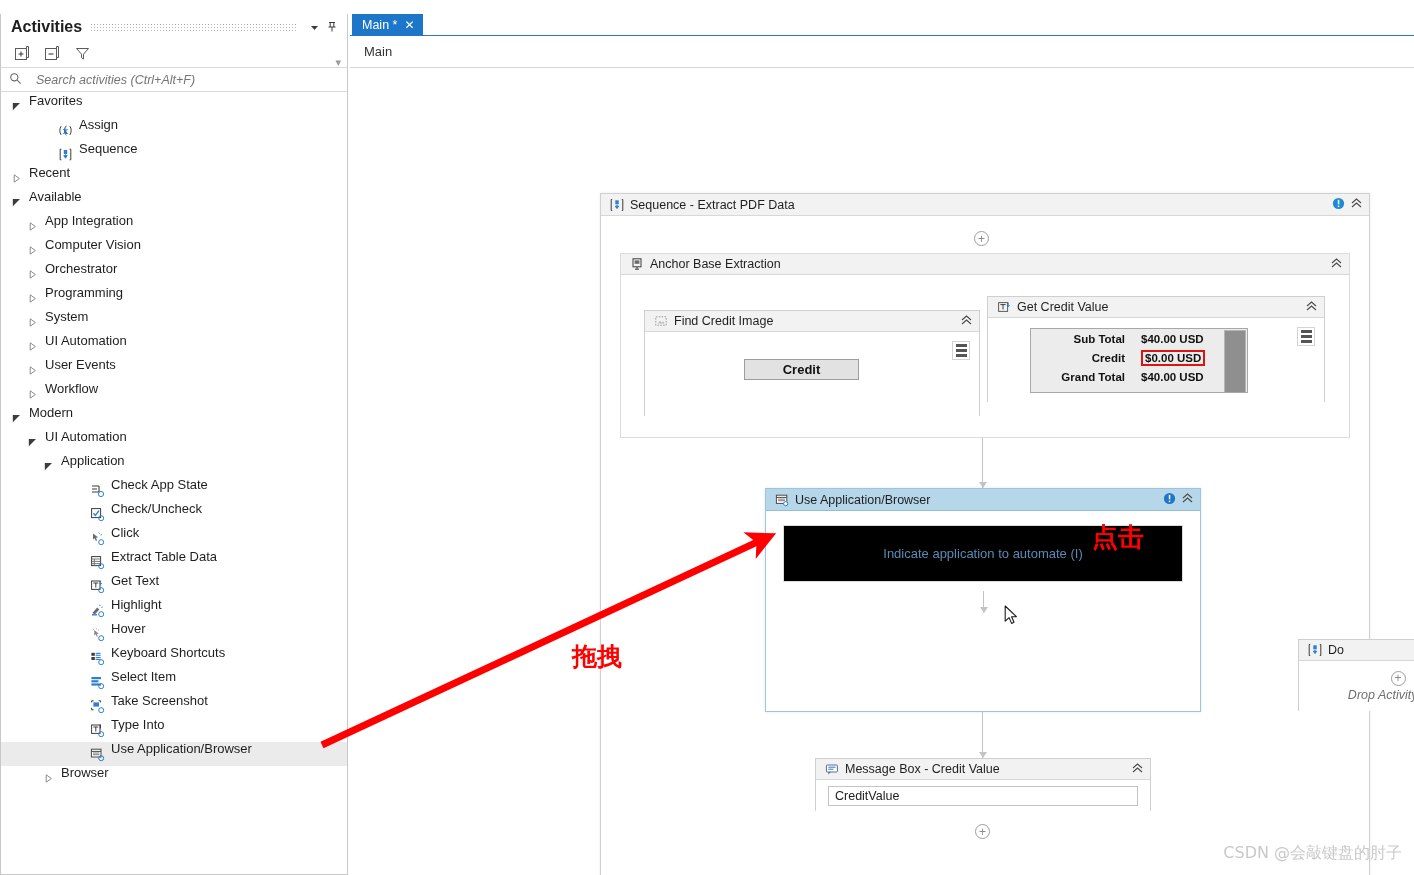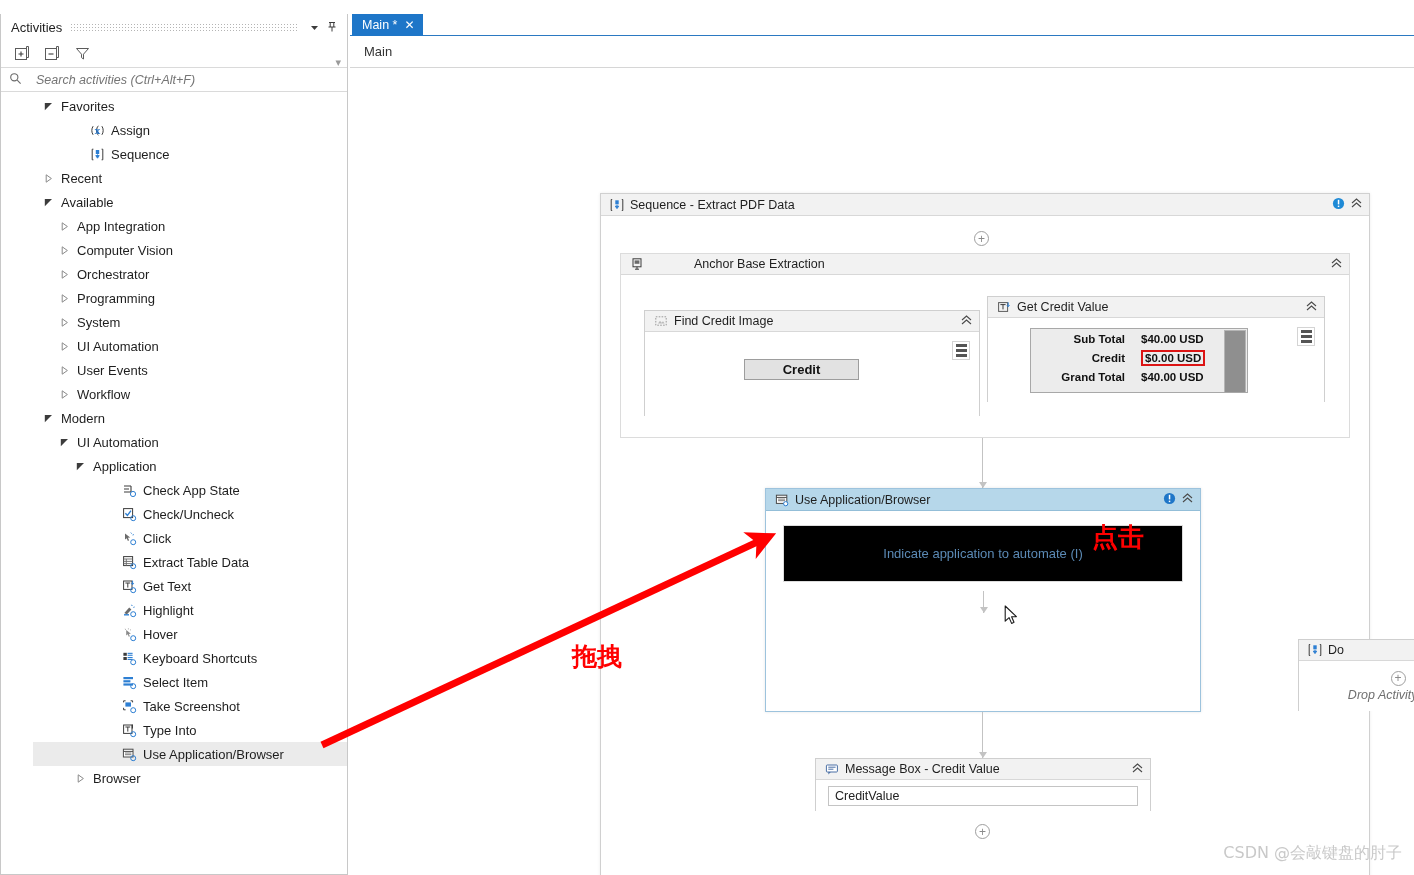--- a/index.html
+++ b/index.html
@@ -22,21 +22,21 @@
     border:1px solid #c8c8c8;
     border-top:none;
     display:flex; flex-direction:column;
   }
   #panel-header{
     height:26px; min-height:26px;
     display:flex; align-items:center;
     padding:0 6px 0 10px;
     background:#ffffff;
   }
-  #panel-header .title{ font-size:13px; color:#1e1e1e; white-space:nowrap; }
+  #panel-header .title{ font-size:16px; color:#1e1e1e; white-space:nowrap;font-weight:bold; }
   #panel-header .dotted{
     flex:1; height:9px; margin:0 8px;
     background-image:radial-gradient(circle, #b4b4b4 0.8px, transparent 0.9px);
     background-size:3px 3px;
     background-position:0 3px;
   }
   .hdr-btn{ width:18px; height:18px; display:flex; align-items:center; justify-content:center; cursor:default; }
 
   #panel-toolbar{
     height:28px; min-height:28px;
@@ -57,27 +57,26 @@
   }
   #search-input{
     flex:1; border:none; outline:none; background:transparent;
     font-family:"Liberation Sans", sans-serif;
     font-size:12.5px; font-style:italic; color:#8a8a8a;
     padding:0;
   }
 
   #tree{ flex:1; overflow:hidden; padding-top:2px; position:relative; }
   .row{
-    display:flex; align-items:center;
+    display:flex; 
     height:24px;
     font-size:13px; color:#1e1e1e;
     white-space:nowrap;
     cursor:default;
     user-select:none;
-    margin-left:32px;
   }
   .row.selected{ background:#ebebeb; }
   .tw{ width:14px; min-width:14px; display:flex; align-items:center; justify-content:center; }
   .tw svg{ display:block; }
   .ico{ width:20px; min-width:20px; display:flex; align-items:center; justify-content:center; margin-right:4px;}
   .lbl{ line-height:1; }
 
   
   #designer{
     position:absolute; left:350px; top:0; right:0; bottom:0;
@@ -142,21 +141,21 @@
     box-shadow:0 0 3px rgba(0,0,0,0.08);
   }
   #seq-card > .card-hdr{ background:#f2f2f2; height:22px;}
   #seq-body{ position:absolute; left:0; top:22px; right:0; bottom:0; background:#fff; }
 
   
   #anchor-card{
     left:270px; top:185px; width:730px; height:185px;
     border:1px solid #dcdcdc; background:#fff;
   }
-  #anchor-card > .card-hdr{ background:#f2f2f2;gap:44px; }
+  #anchor-card > .card-hdr{ background:#f2f2f2; }
 
   
   #find-card{
     left:294px; top:242px; width:336px; height:106px;
     border:1px solid #cfcfcf; background:#fff;
   }
   #find-body{ position:relative; height:84px; background:#fff; }
   #credit-btn{
     position:absolute; left:99px; top:27px;
     width:115px; height:21px;

